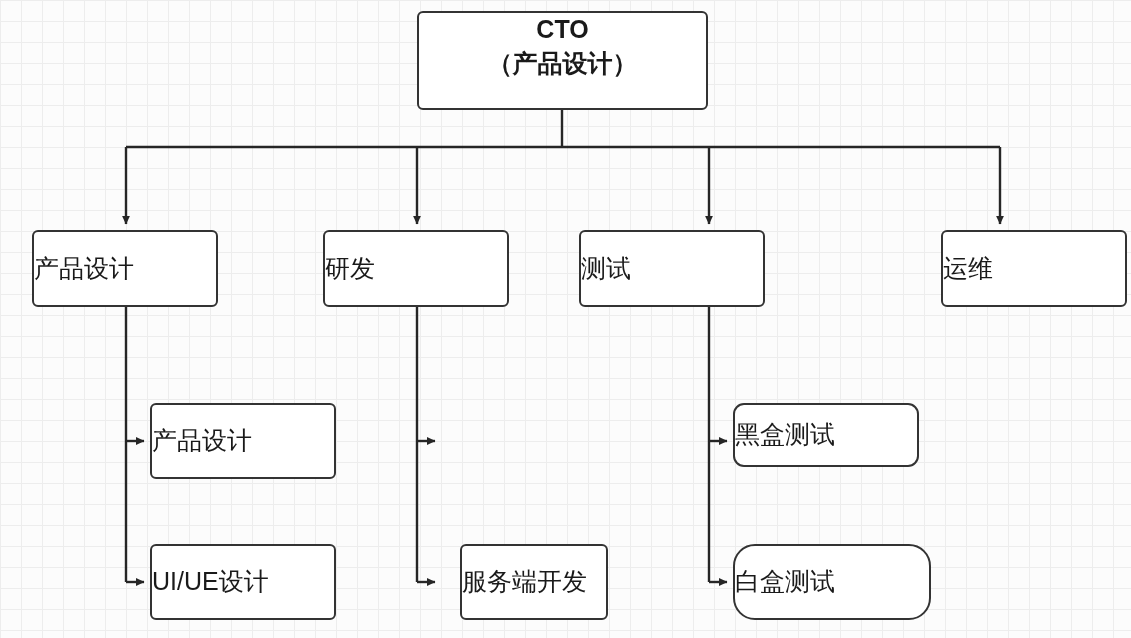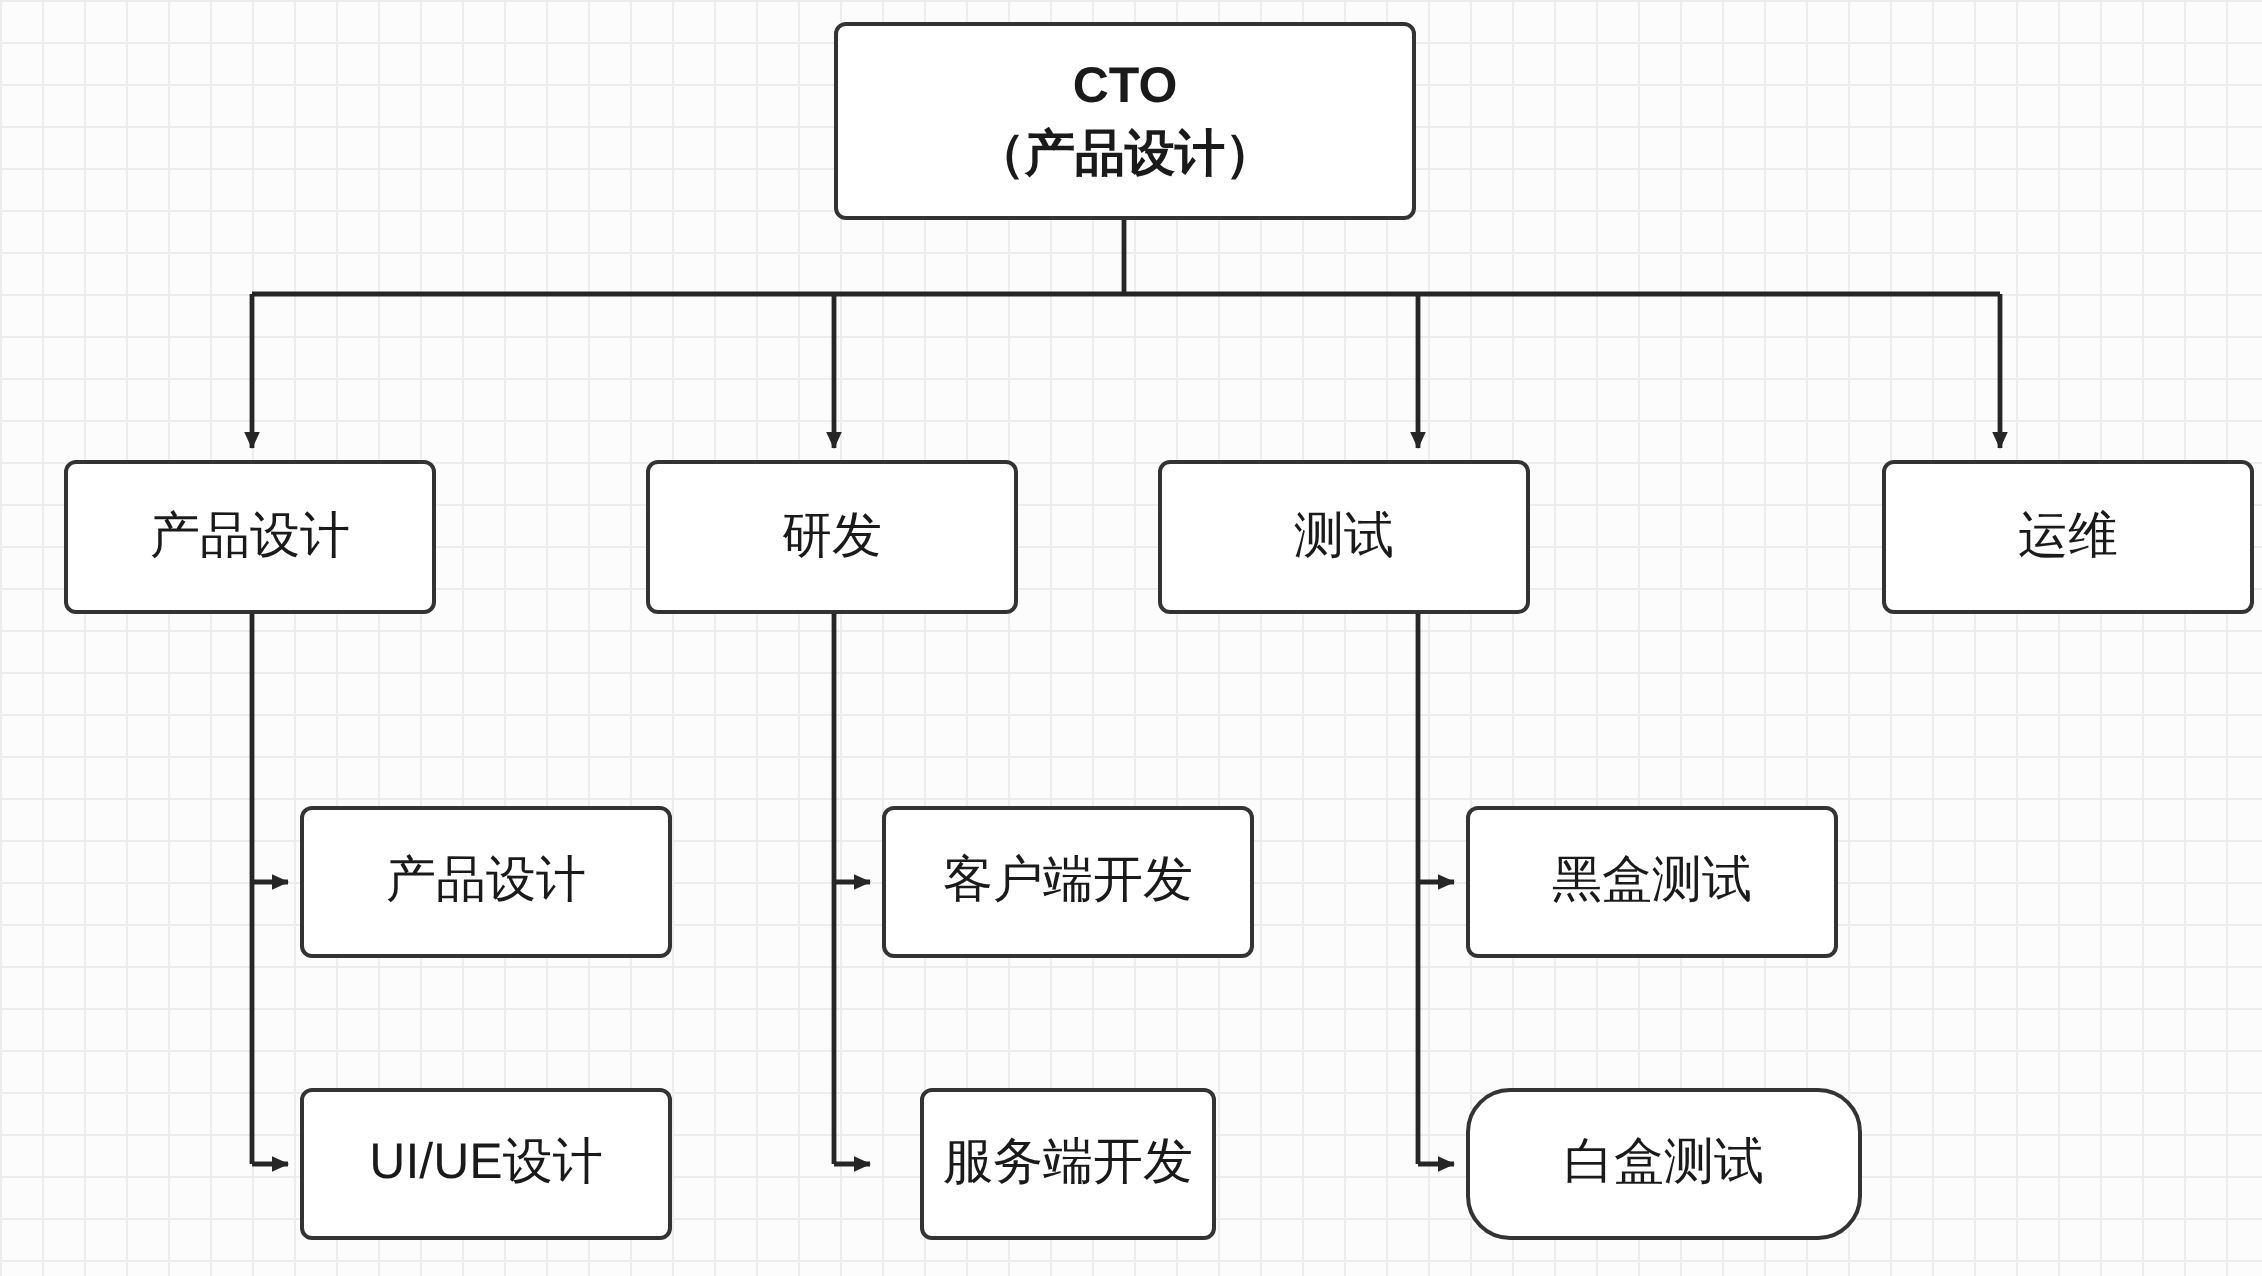--- a/index.html
+++ b/index.html
@@ -29,21 +29,20 @@
     pointer-events: none;
   }
   .node {
     position: absolute;
     box-sizing: border-box;
     border: 2px solid #333333;
     border-radius: 6px;
     background: #ffffff;
     display: flex;
     align-items: center;
-    justify-content: center;
     text-align: center;
     color: #1a1a1a;
     line-height: 1.35;
     z-index: 2;
   }
   .node-l1 {
     font-size: 25px;
     font-weight: bold;
     flex-direction: column;
   }
@@ -116,29 +115,26 @@
   </div>
 
   <div class="node node-l3" style="left:150px; top:403px; width:186px; height:76px;">
     <span>产品设计</span>
   </div>
 
   <div class="node node-l3" style="left:150px; top:544px; width:186px; height:76px;">
     <span>UI/UE设计</span>
   </div>
 
-  <div class="node node-l3" style="left:441px; top:403px; width:186px; height:76px;">
-    <span>客户端开发</span>
-  </div>
 
   <div class="node node-l3" style="left:460px; top:544px; width:148px; height:76px;">
     <span>服务端开发</span>
   </div>
 
-  <div class="node node-l3" style="left:733px; top:403px; width:186px; height:76px;">
+  <div class="node node-l3" style="left:733px; top:403px; width:186px; height:64px;border-radius:11px;">
     <span>黑盒测试</span>
   </div>
 
   <div class="node node-l3" style="left:733px; top:544px; width:198px; height:76px;border-radius:22px;">
     <span>白盒测试</span>
   </div>
 
 </div>
 
 </body></html>

